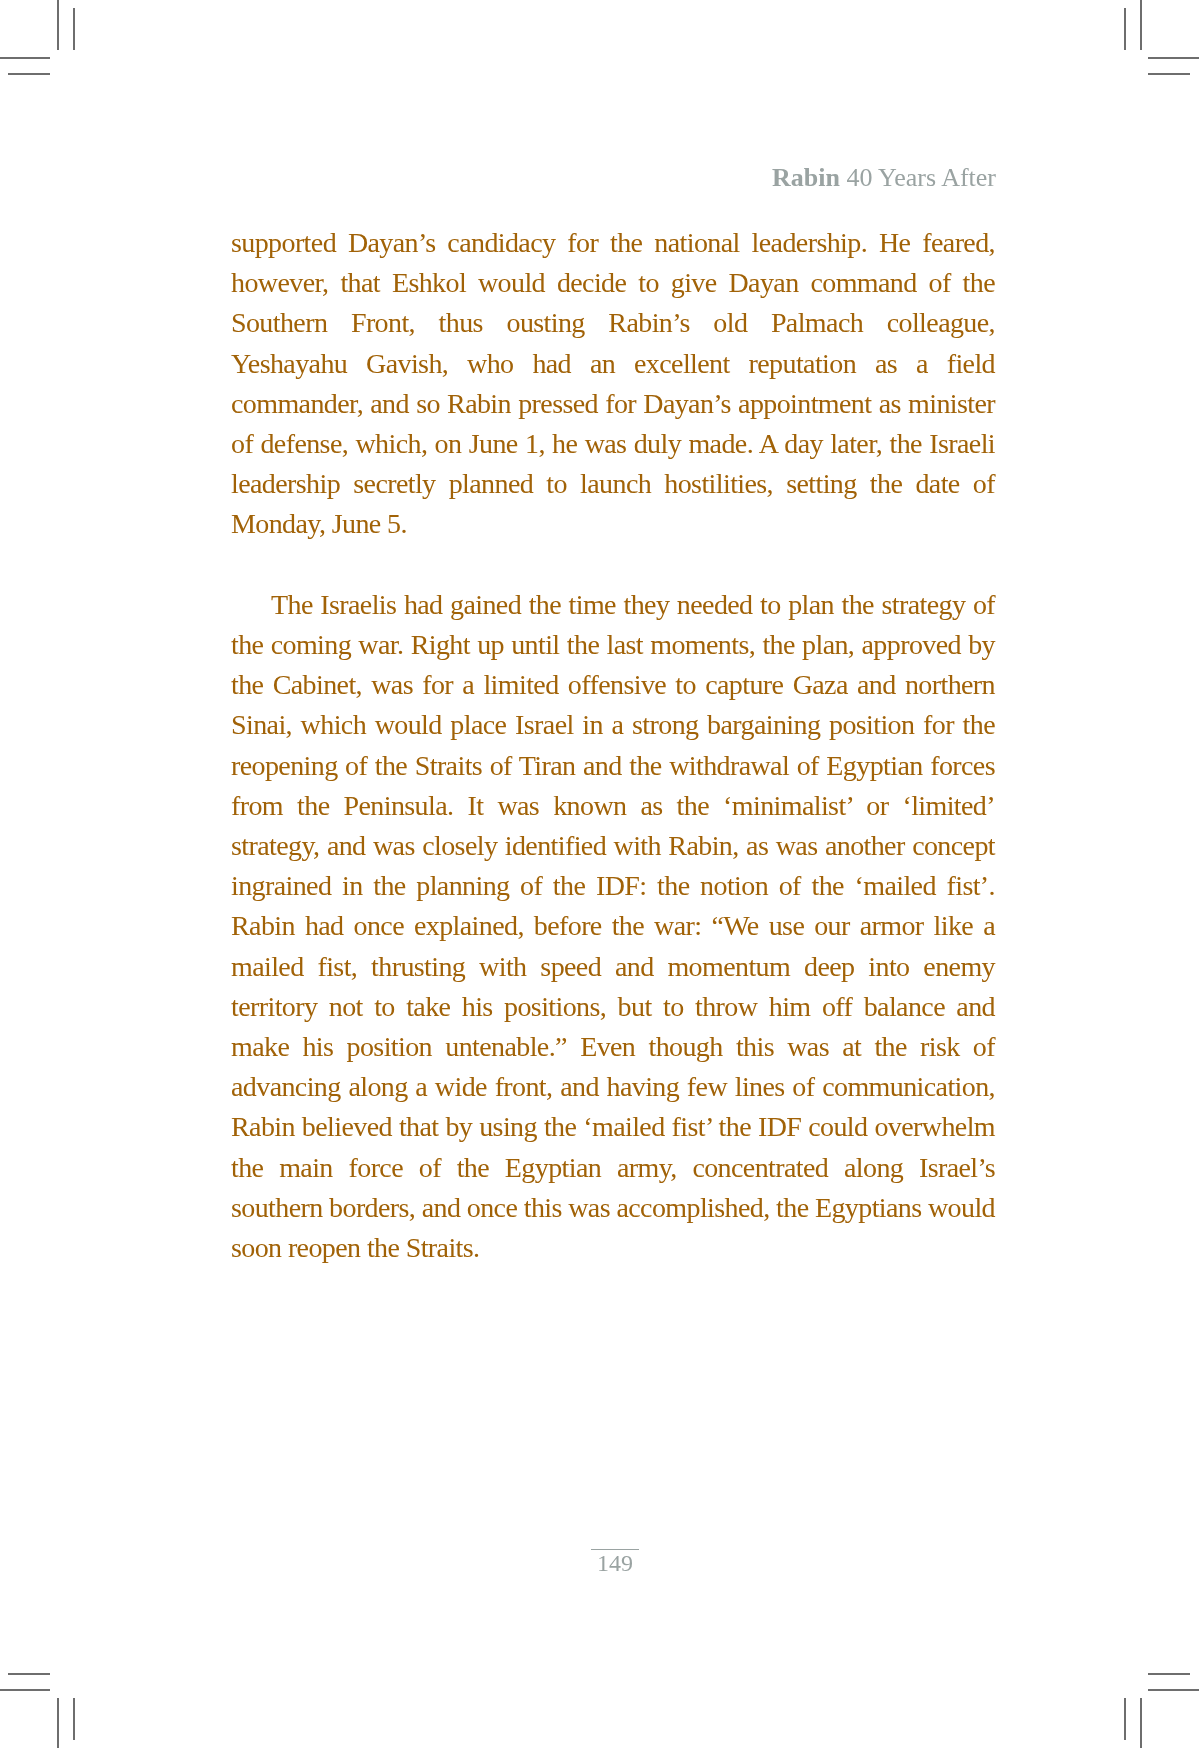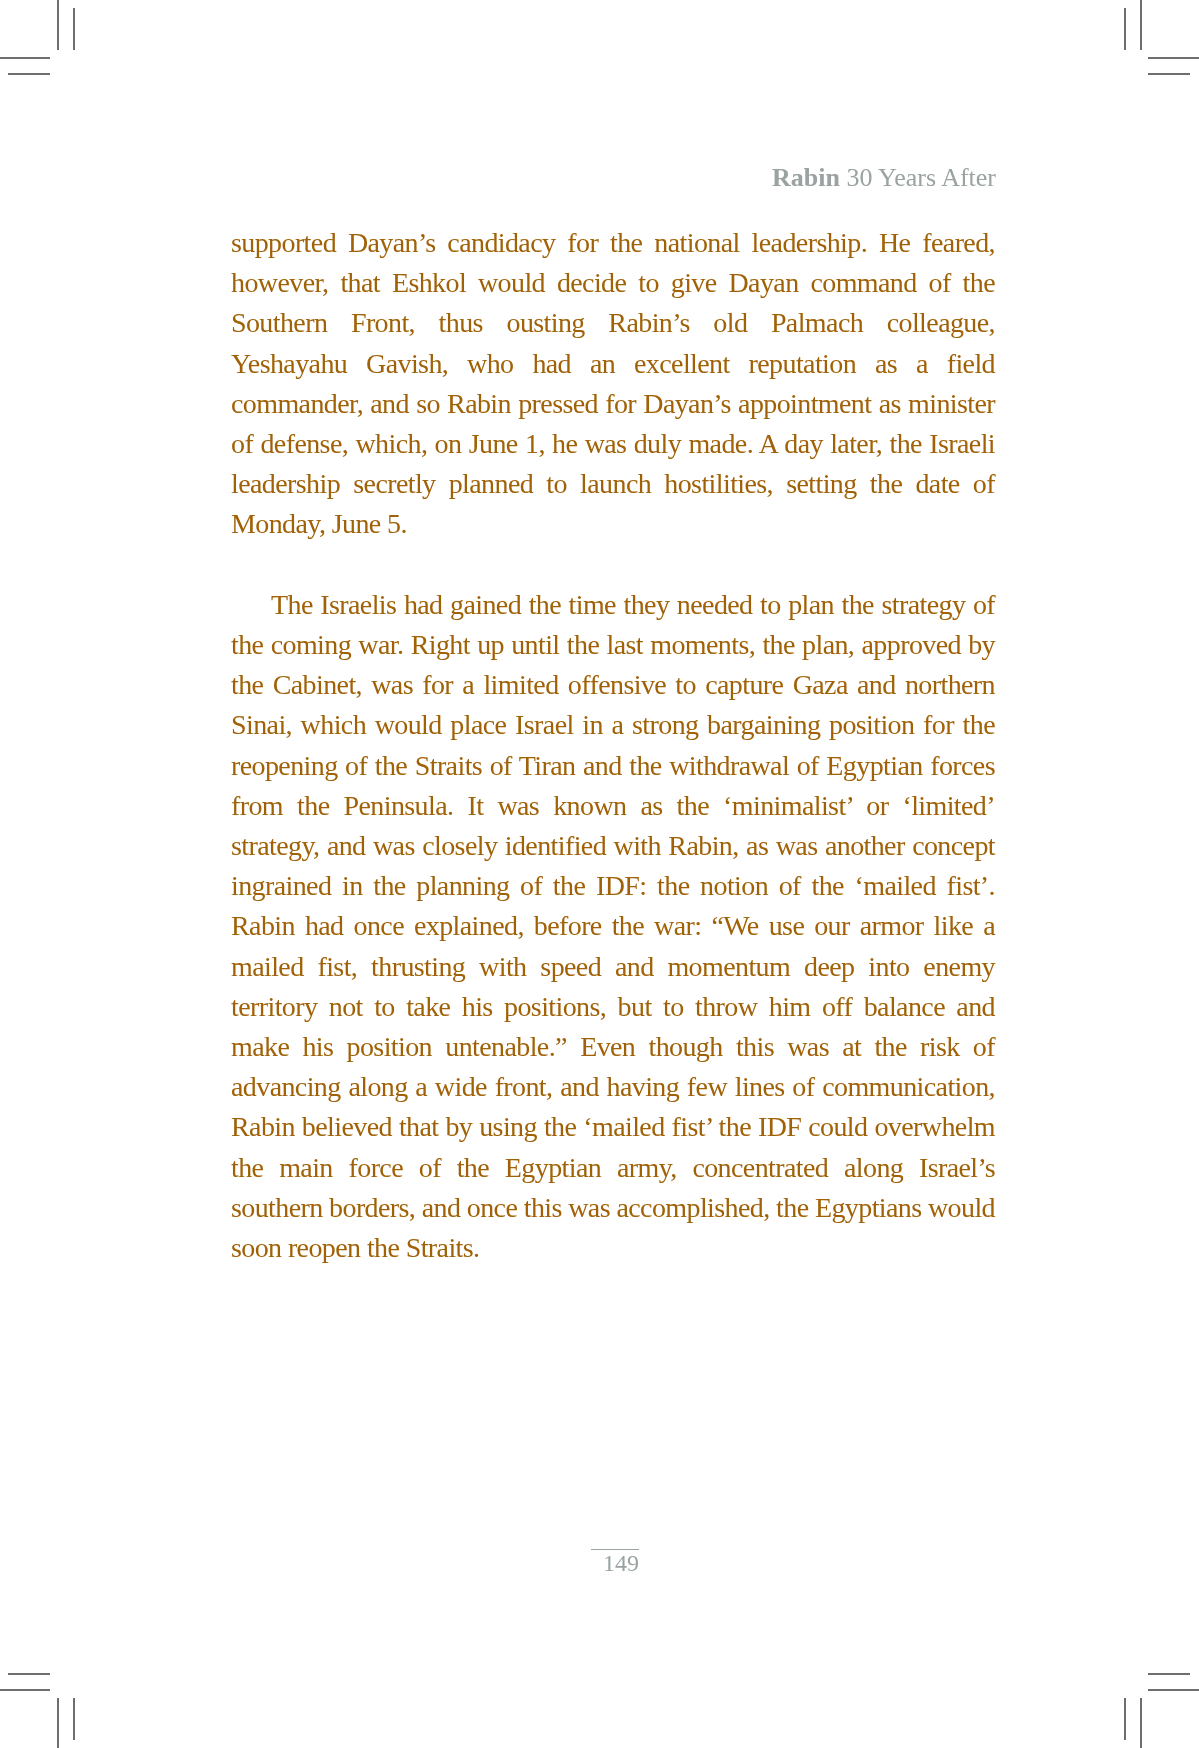--- a/index.html
+++ b/index.html
@@ -16,21 +16,21 @@
   .body-text {
     position: absolute; left: 231px; width: 764px; top: 223px;
     font-family: Liberation Serif, serif; font-size: 28px; line-height: 40.2px;
     color: #a16207; text-align: justify; letter-spacing: -0.6px;
   }
   .body-text p { margin: 0 0 40.2px 0; }
   .body-text p.indent { text-indent: 40px; margin-top: 32px; }
   .body-text p.last { margin-bottom: 0; }
   .folio-rule { position: absolute; left: 591px; top: 1549px; width: 48px; height: 1px; background: #9aa3a2; }
   .folio {
-    position: absolute; left: 591px; top: 1550px; width: 48px; text-align: right;
+    position: absolute; left: 591px; top: 1550px; width: 48px; text-align: center;
     font-family: "Liberation Serif", serif; font-size: 24px; color: #9aa3a2;
   }
 </style>
 </head>
 <body>
 
 <div class="mark v" style="left:57px;top:0;height:50px;"></div>
 <div class="mark v" style="left:73px;top:8px;height:42px;"></div>
 <div class="mark h" style="left:0;top:57px;width:50px;"></div>
 <div class="mark h" style="left:8px;top:73px;width:42px;"></div>
@@ -43,21 +43,21 @@
 <div class="mark h" style="left:8px;top:1673px;width:42px;"></div>
 <div class="mark h" style="left:0;top:1689px;width:50px;"></div>
 <div class="mark v" style="left:57px;top:1698px;height:50px;"></div>
 <div class="mark v" style="left:73px;top:1698px;height:42px;"></div>
 
 <div class="mark h" style="left:1148px;top:1673px;width:42px;"></div>
 <div class="mark h" style="left:1148px;top:1689px;width:51px;"></div>
 <div class="mark v" style="left:1124px;top:1698px;height:42px;"></div>
 <div class="mark v" style="left:1140px;top:1698px;height:50px;"></div>
 
-<div class="running-head"><b>Rabin</b><span> 30 Years After</span></div>
+<div class="running-head"><b>Rabin</b><span> 40 Years After</span></div>
 
 <div class="body-text">
   <p>supported Dayan’s candidacy for the national leadership. He feared, however, that Eshkol would decide to give Dayan command of the Southern Front, thus ousting Rabin’s old Palmach colleague, Yeshayahu Gavish, who had an excellent reputation as a field commander, and so Rabin pressed for Dayan’s appointment as minister of defense, which, on June 1, he was duly made. A day later, the Israeli leadership secretly planned to launch hostilities, setting the date of Monday, June 5.</p>
   <p class="indent">The Israelis had gained the time they needed to plan the strategy of the coming war. Right up until the last moments, the plan, approved by the Cabinet, was for a limited offensive to capture Gaza and northern Sinai, which would place Israel in a strong bargaining position for the reopening of the Straits of Tiran and the withdrawal of Egyptian forces from the Peninsula. It was known as the ‘minimalist’ or ‘limited’ strategy, and was closely identified with Rabin, as was another concept ingrained in the planning of the IDF: the notion of the ‘mailed fist’. Rabin had once explained, before the war: “We use our armor like a mailed fist, thrusting with speed and momentum deep into enemy territory not to take his positions, but to throw him off balance and make his position untenable.” Even though this was at the risk of advancing along a wide front, and having few lines of communication, Rabin believed that by using the ‘mailed fist’ the IDF could overwhelm the main force of the Egyptian army, concentrated along Israel’s southern borders, and once this was accomplished, the Egyptians would soon reopen the Straits.</p>
 </div>
 
 <div class="folio-rule"></div>
 <div class="folio">149</div>
 
 </body></html>

